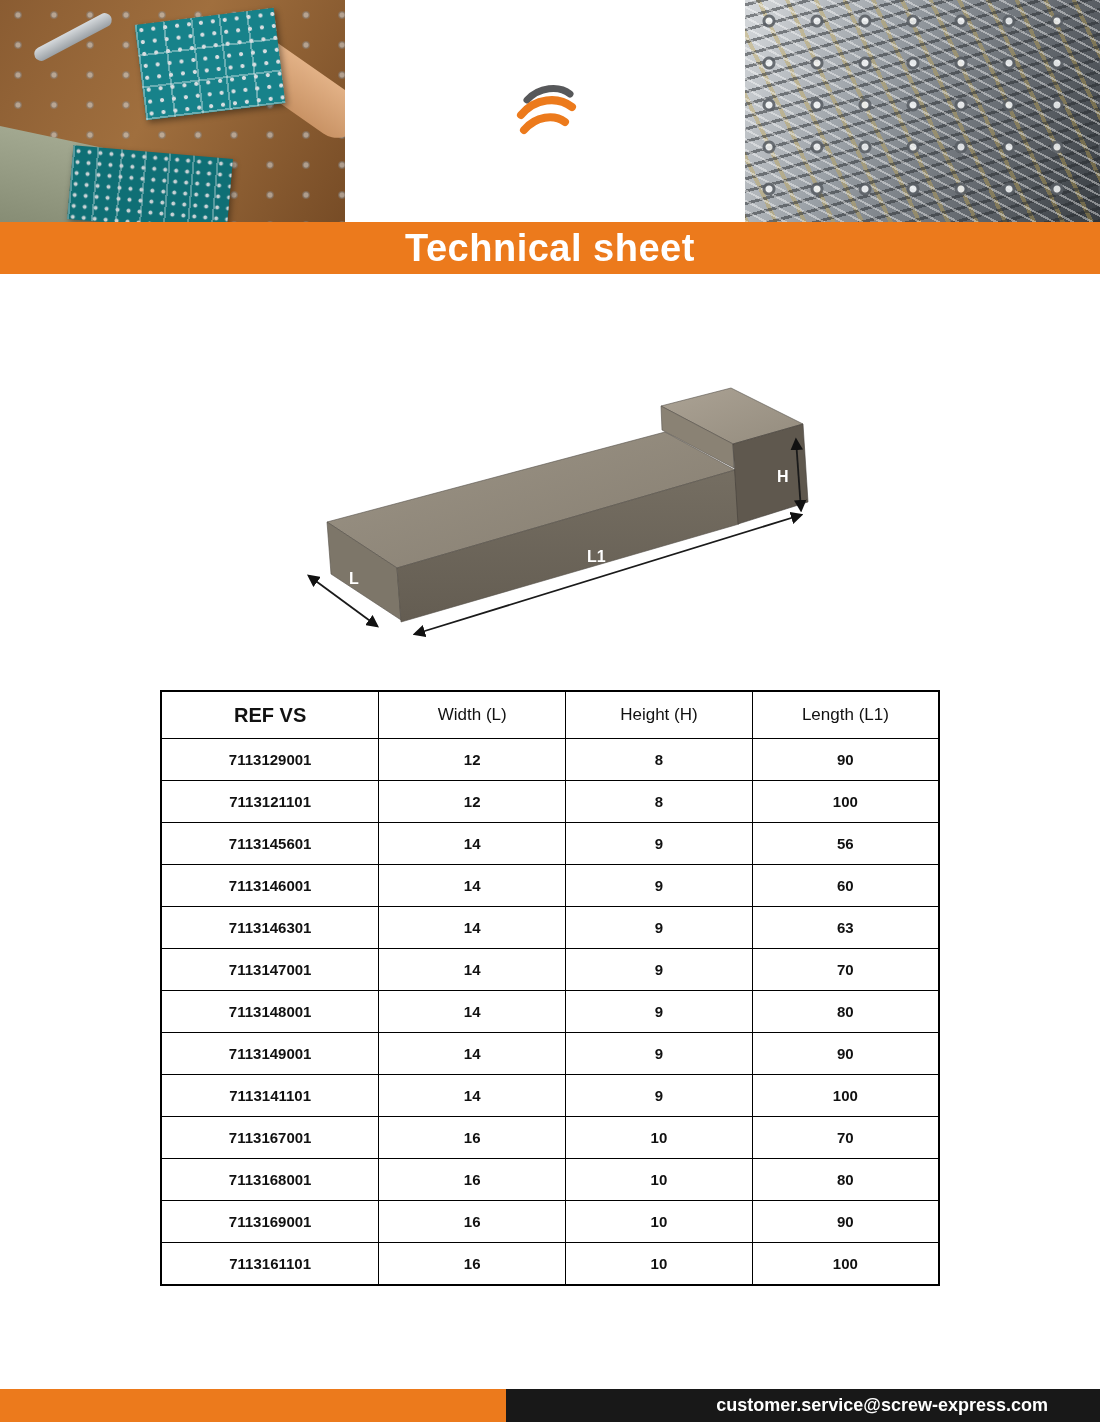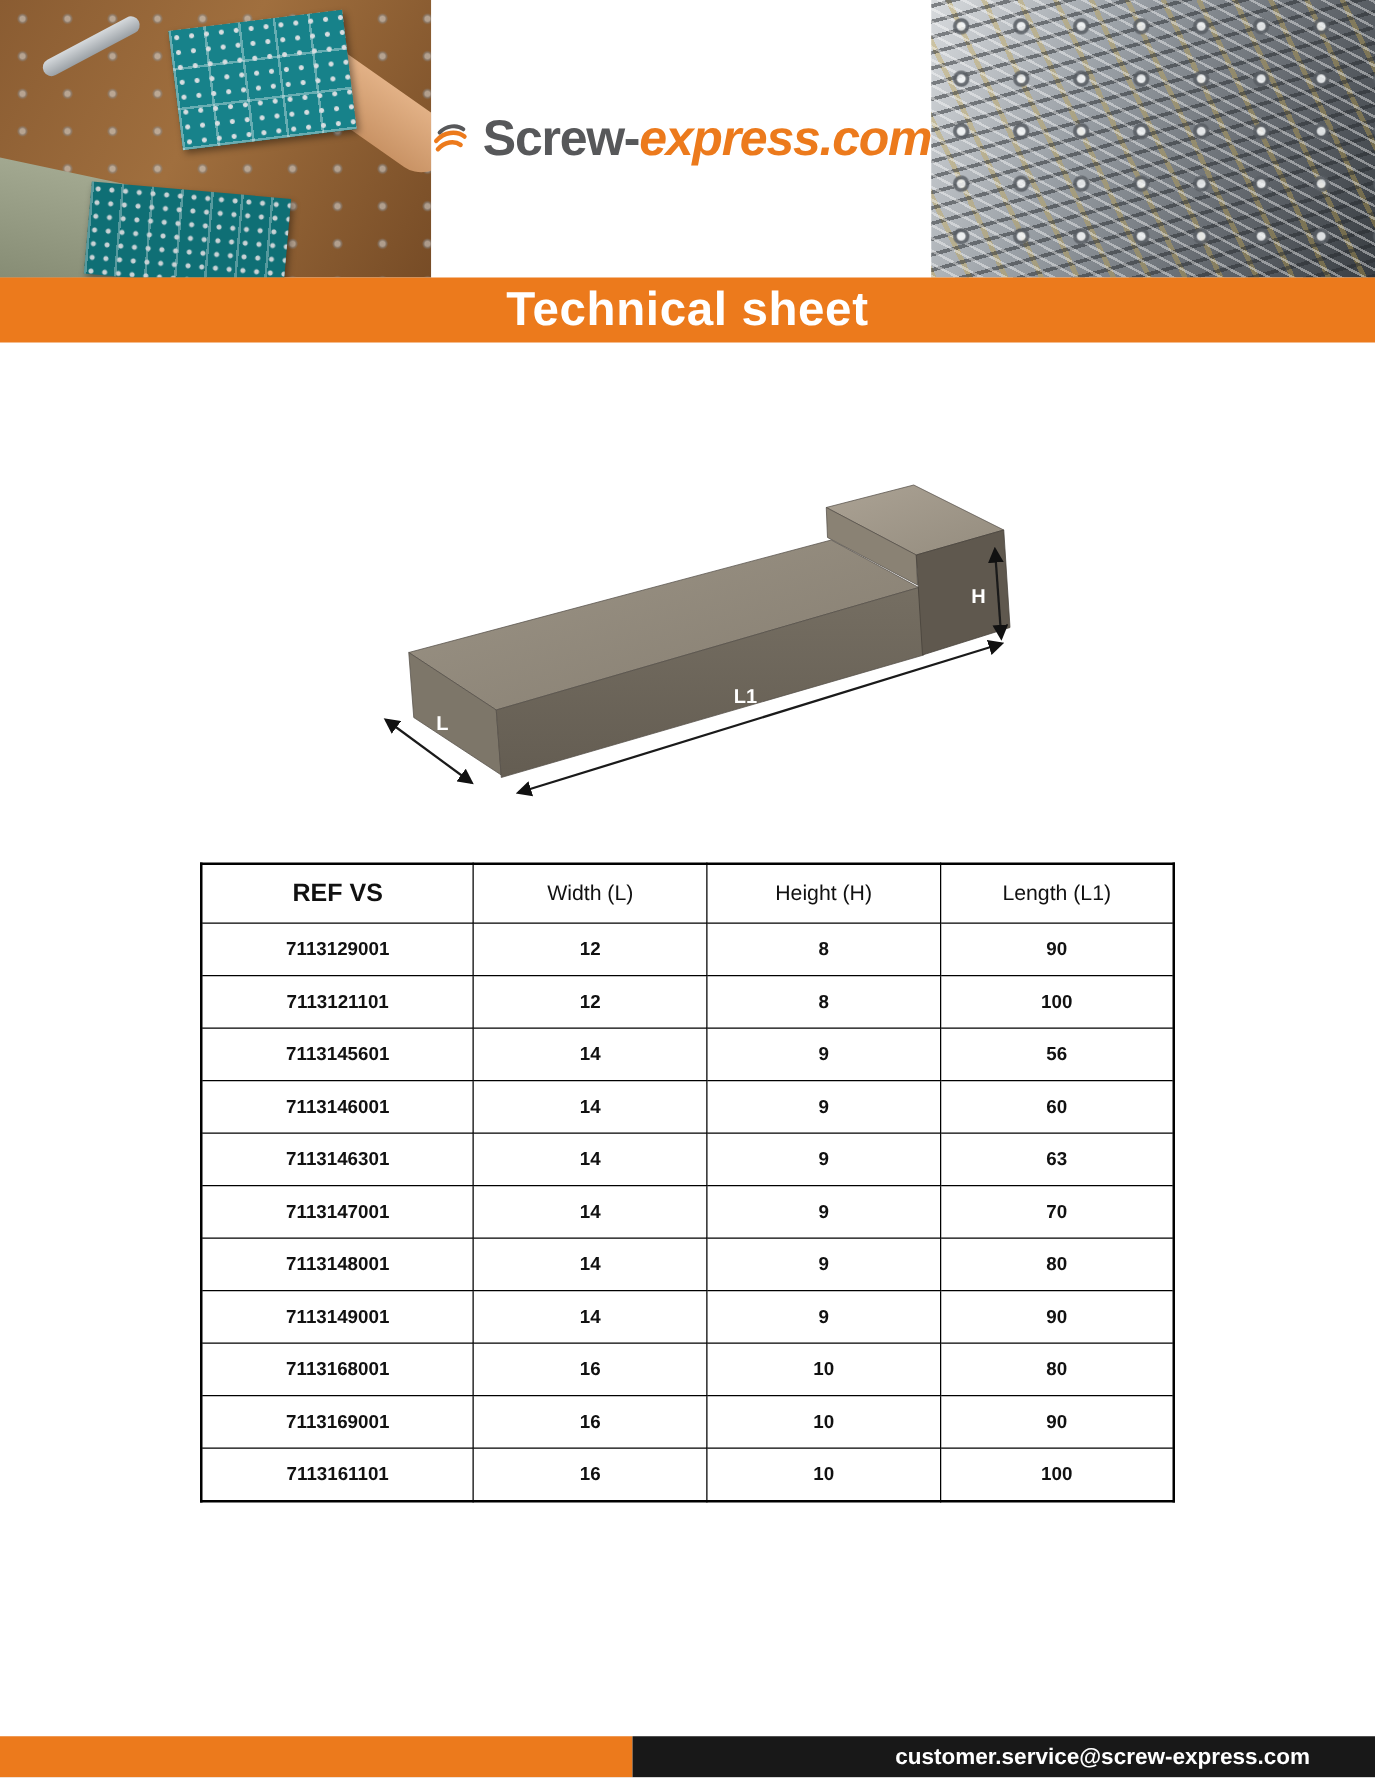--- a/index.html
+++ b/index.html
@@ -133,23 +133,20 @@
       <div class="tray2"></div>
       <div class="tool"></div>
     </div>
 
     <div class="logo-wrap">
       <svg width="66" height="58" viewBox="0 0 66 58" aria-hidden="true">
         <path d="M15 18 C 27 5, 47 3, 58 12" fill="none" stroke="#57585a" stroke-width="7" stroke-linecap="round"></path>
         <path d="M9 33 C 23 16, 46 14, 60 25" fill="none" stroke="#ec7a1c" stroke-width="8" stroke-linecap="round"></path>
         <path d="M12 48 C 24 34, 42 32, 53 40" fill="none" stroke="#ec7a1c" stroke-width="8" stroke-linecap="round"></path>
       </svg>
-      <div class="logo-text">
-        <span class="dark">Screw-</span><span class="orange">express.com</span>
-      </div>
     </div>
 
     <div class="photo-right"></div>
   </div>
 
   <div class="banner">
     <h1>Technical sheet</h1>
   </div>
 
   <div class="diagram">
@@ -253,20 +250,32 @@
             <td>9</td>
             <td>80</td>
           </tr>
           <tr>
             <td>7113149001</td>
             <td>14</td>
             <td>9</td>
             <td>90</td>
           </tr>
           <tr>
+            <td>7113141101</td>
+            <td>14</td>
+            <td>9</td>
+            <td>100</td>
+          </tr>
+          <tr>
+            <td>7113167001</td>
+            <td>16</td>
+            <td>10</td>
+            <td>70</td>
+          </tr>
+          <tr>
             <td>7113168001</td>
             <td>16</td>
             <td>10</td>
             <td>80</td>
           </tr>
           <tr>
             <td>7113169001</td>
             <td>16</td>
             <td>10</td>
             <td>90</td>

